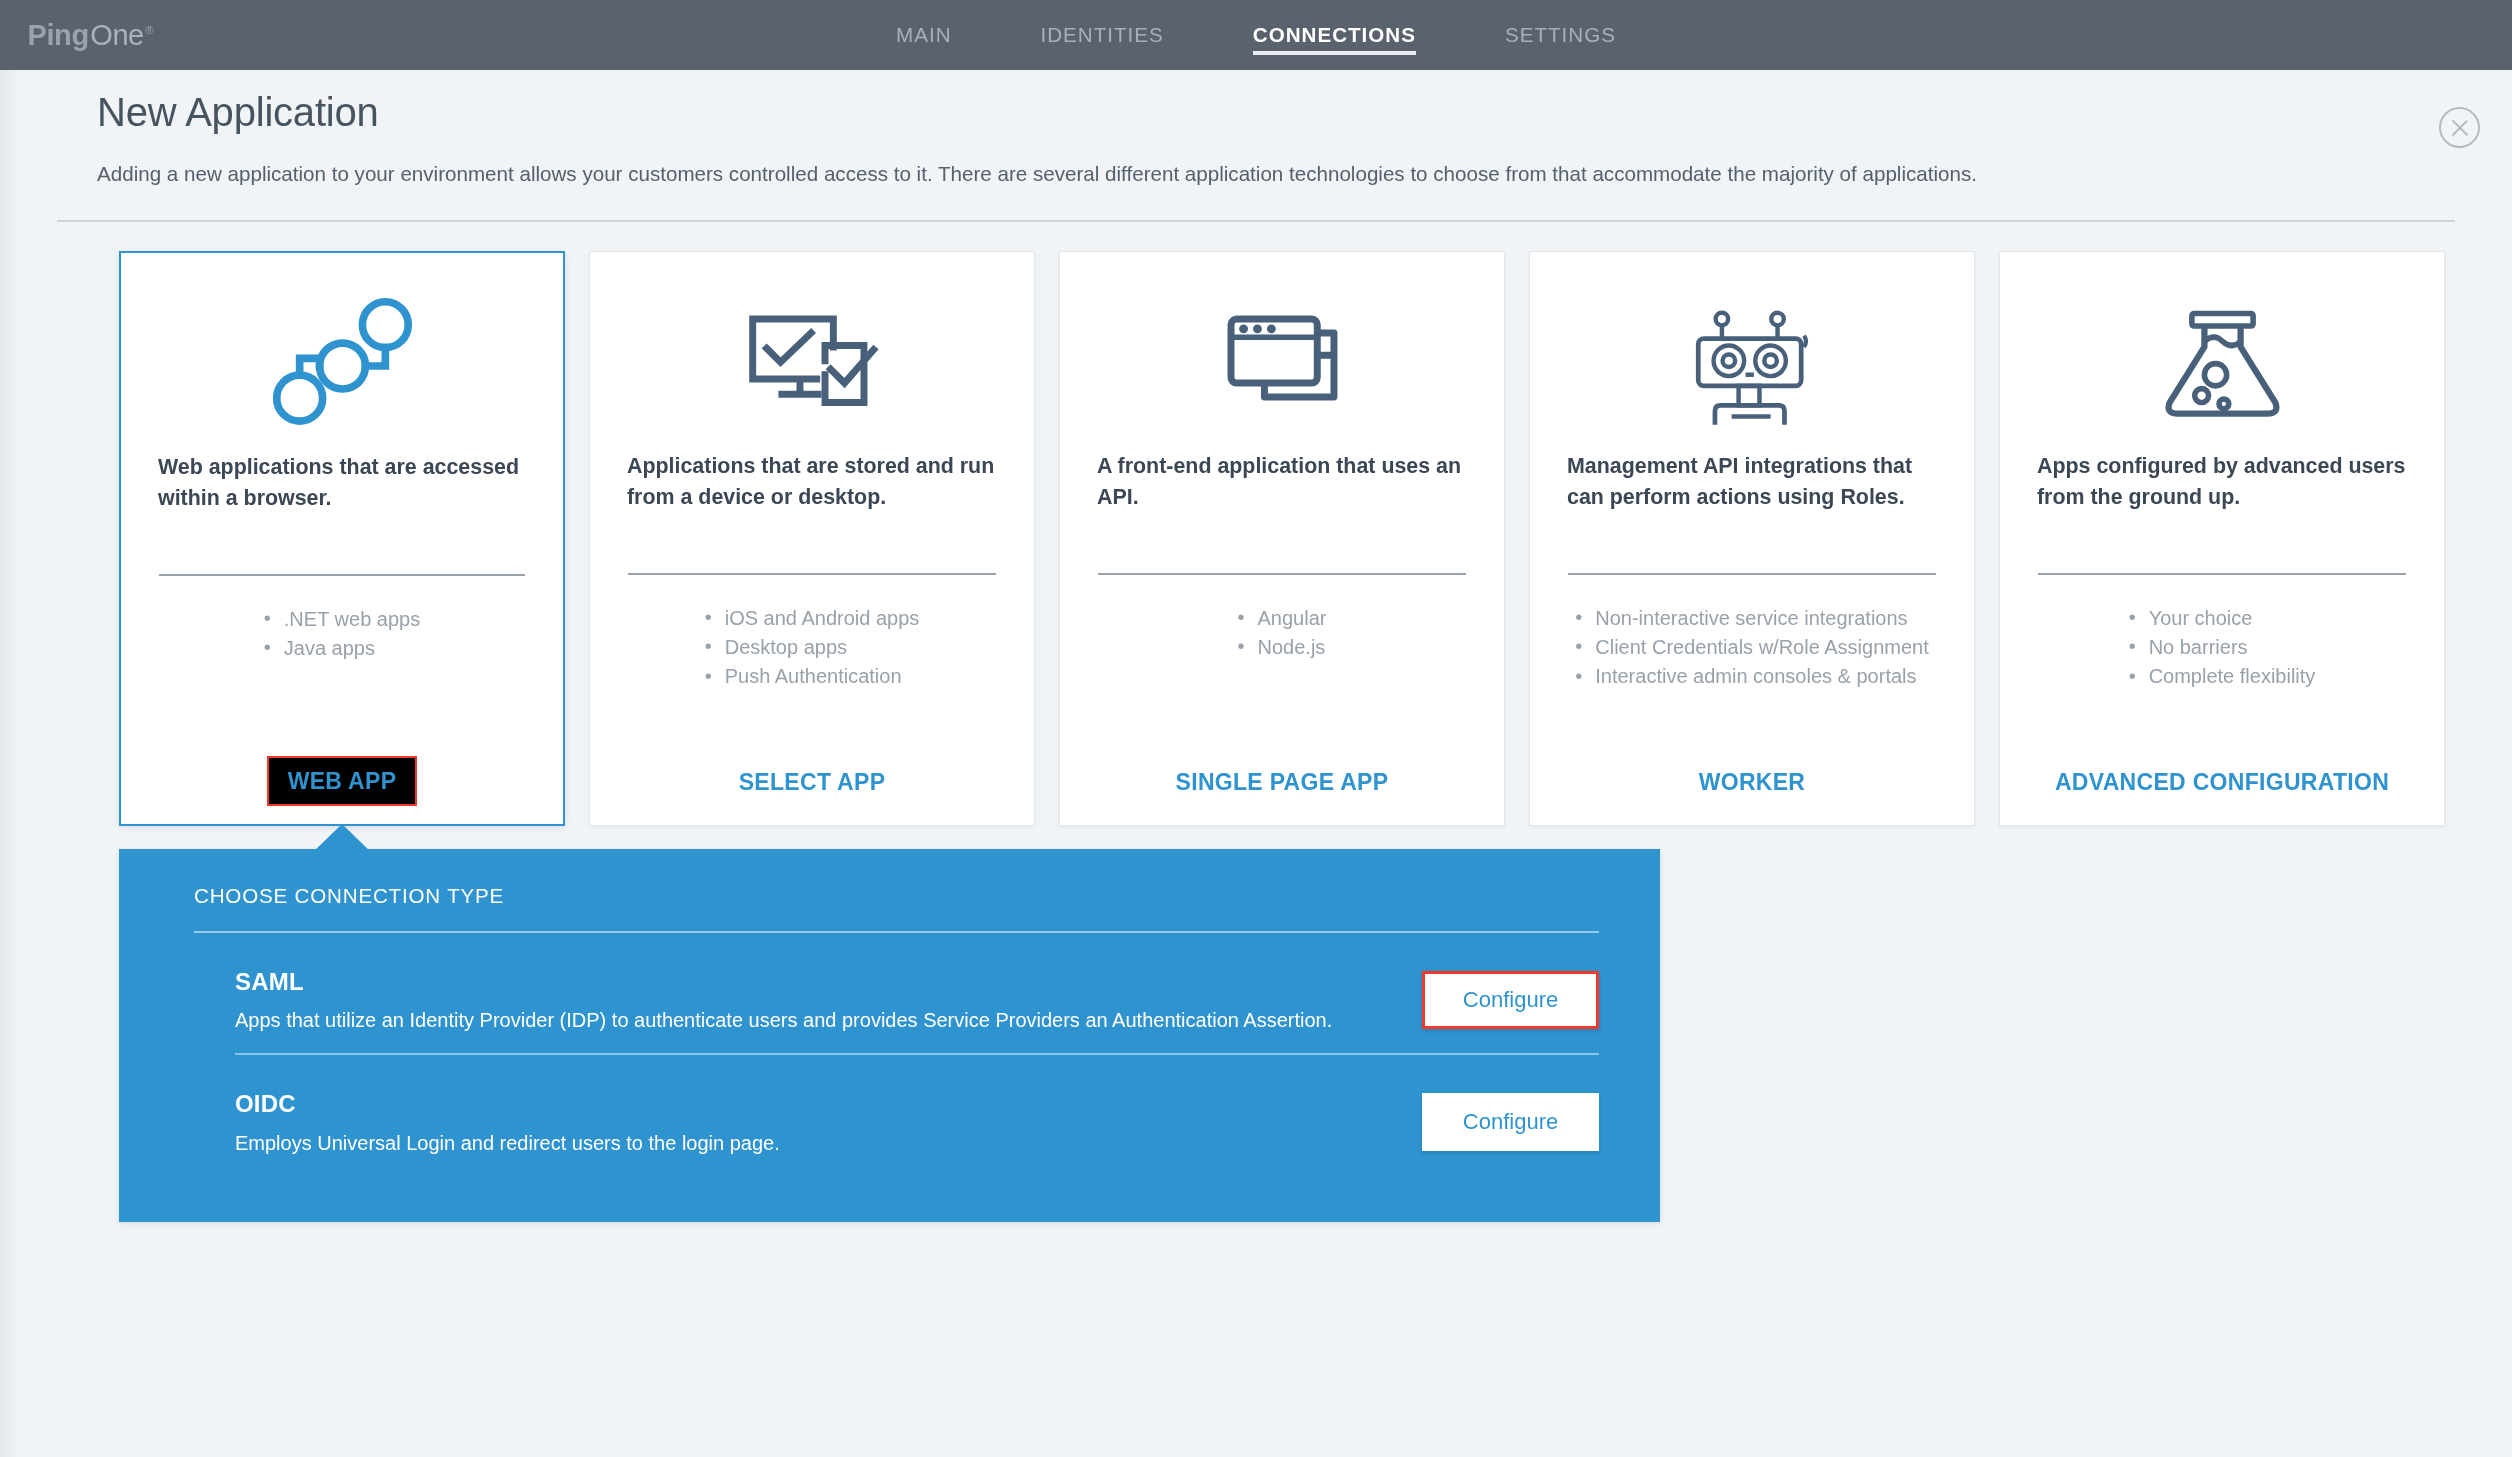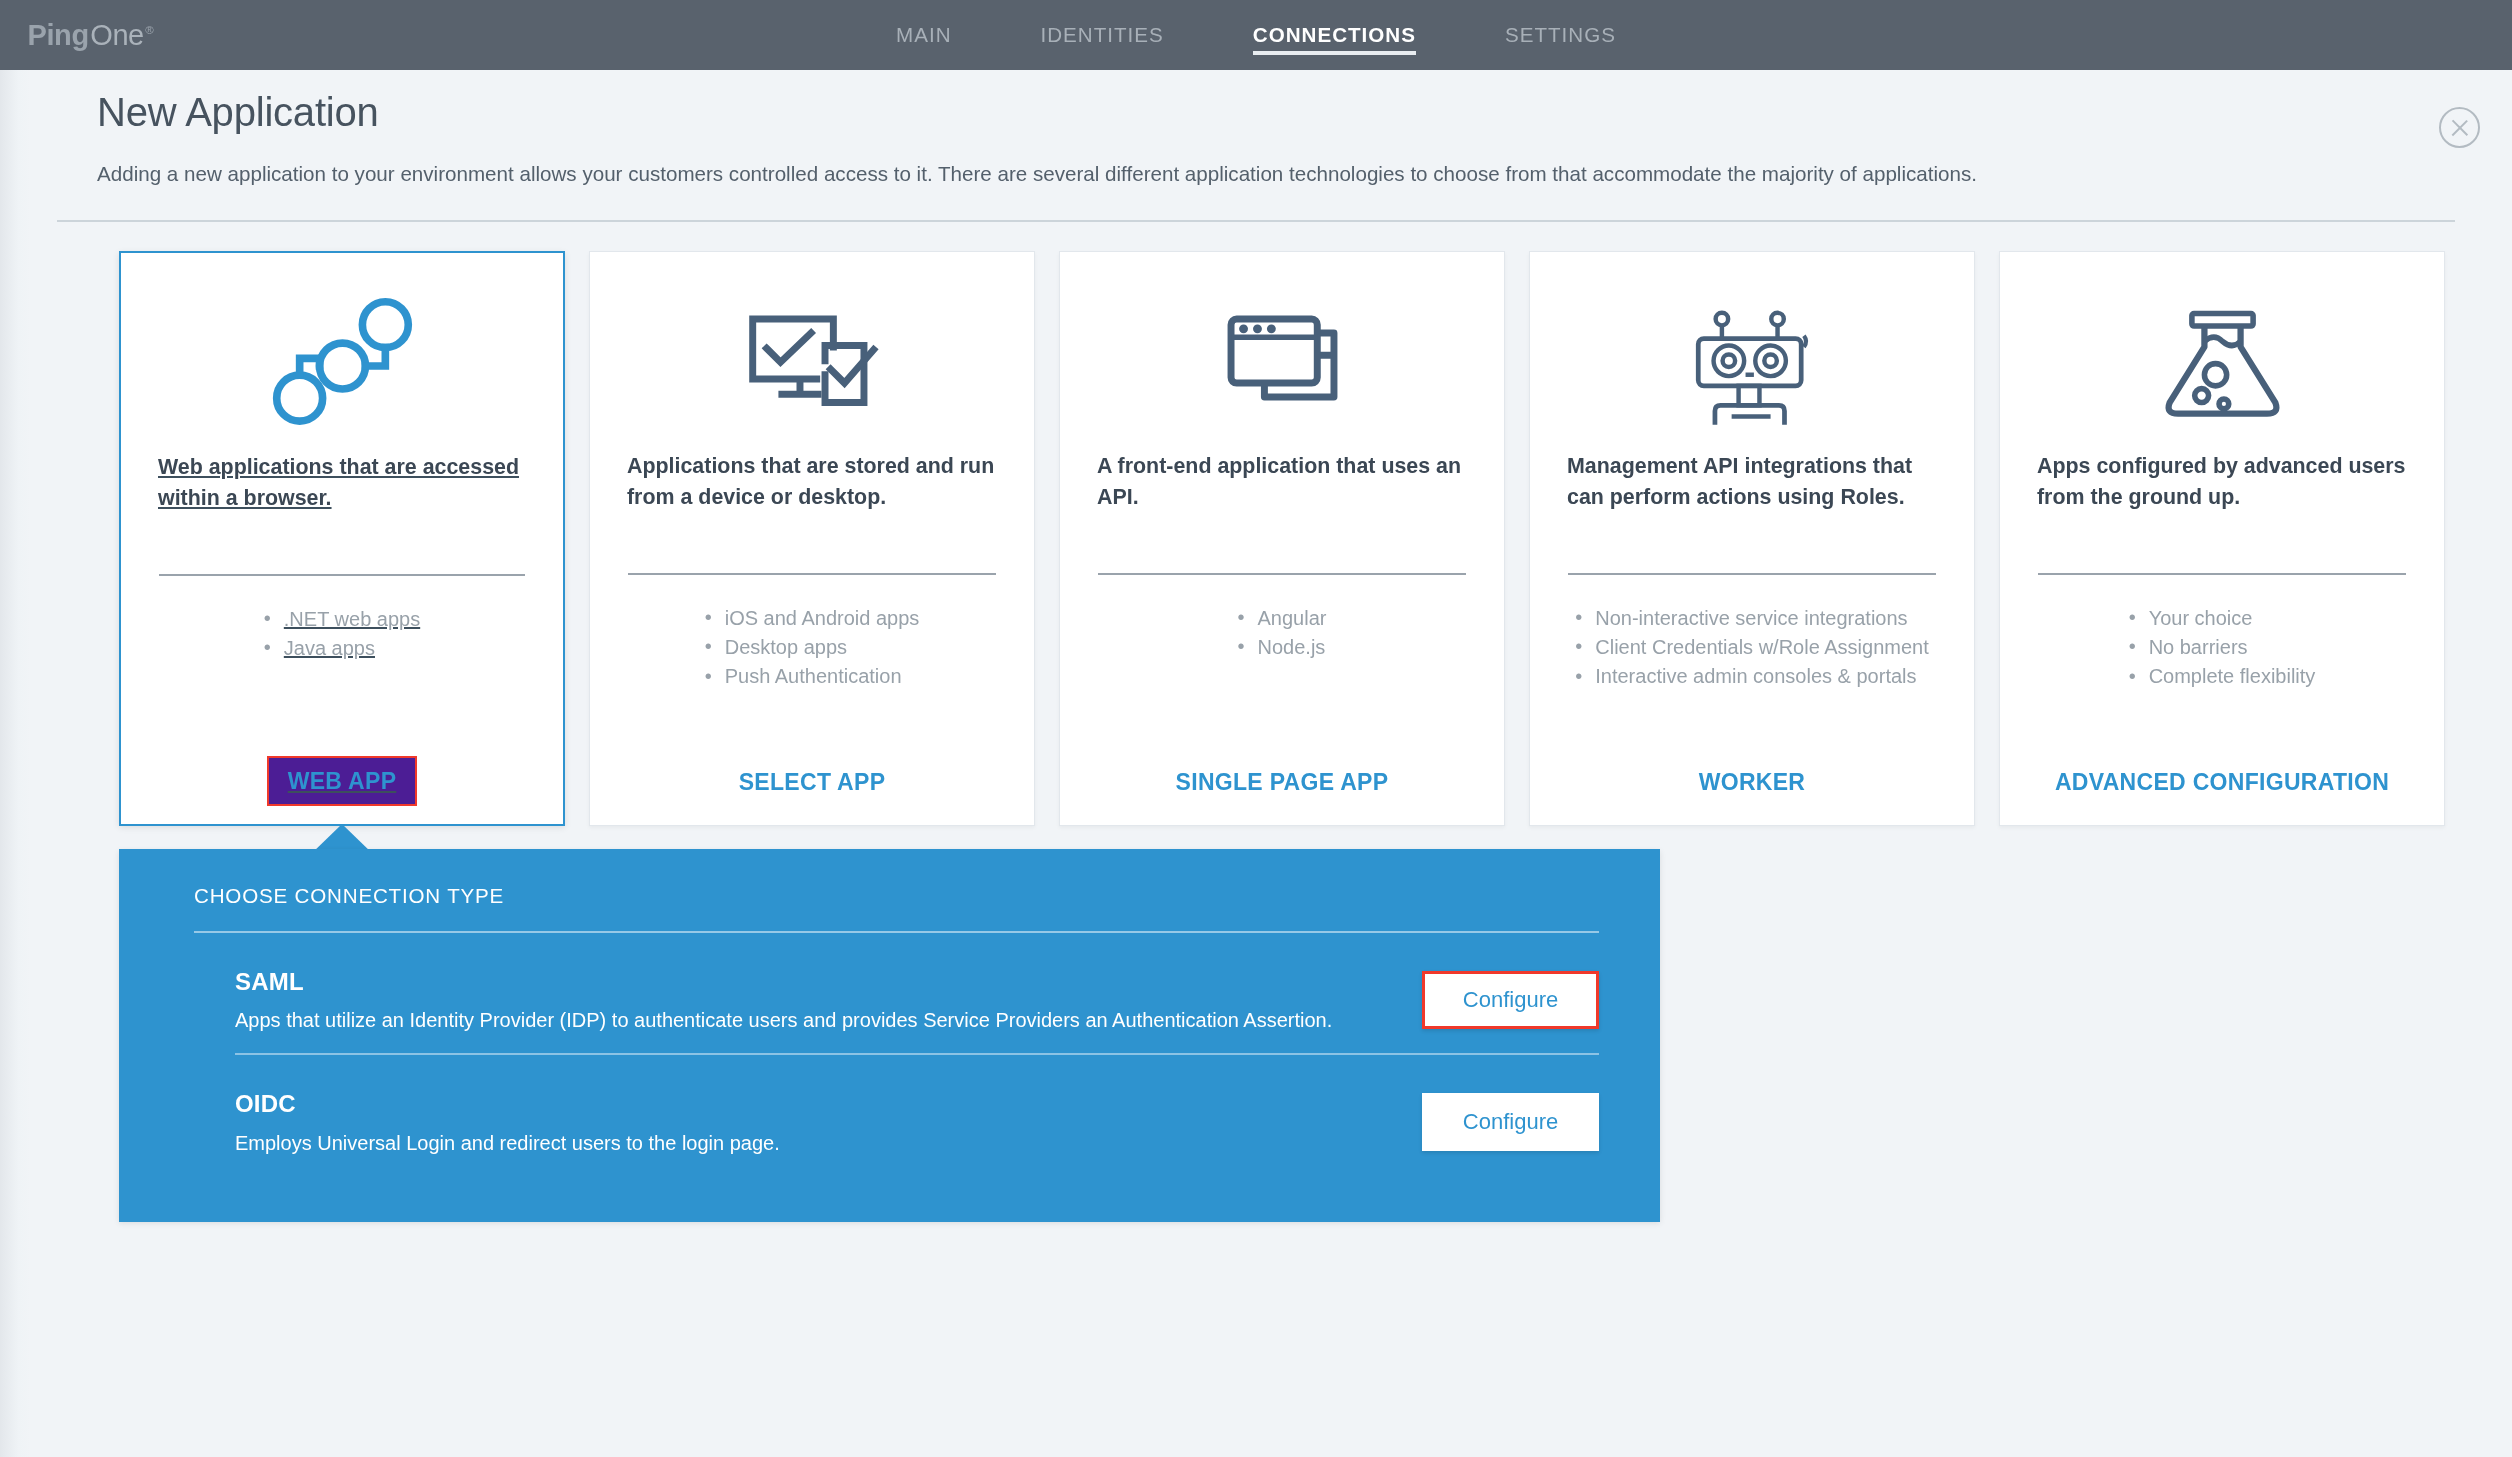--- a/index.html
+++ b/index.html
@@ -241,21 +241,20 @@
     border: 1.5px solid #e2e7ec;
     position: relative;
     display: flex;
     flex-direction: column;
     cursor: pointer;
     box-shadow: 0 1.5px 3.8px rgba(0,0,0,0.045);
   }
   .card.selected {
     border: 2.3px solid #2e93cf;
     box-shadow: 0 2.3px 6.9px rgba(0,0,0,0.10);
-    text-decoration: underline;
   }
   .card-icon {
     height: 199px;
     display: flex;
     align-items: center;
     justify-content: center;
     padding-top: 26px;
   }
   .card-desc {
     padding: 0 37px;
@@ -303,21 +302,21 @@
   }
   .card-cta {
     font-size: 23px;
     font-weight: 700;
     letter-spacing: 0.3px;
     color: #2e93cf;
     padding: 9.2px 18.3px;
   }
   .card-cta.highlight {
     border: 2.3px solid #f0392b;
-    background: #4c1d95;
+    background: #000000;
   }
   .pointer {
     position: absolute;
     left: 50%;
     bottom: -31px;
     transform: translateX(-50%);
     width: 0; height: 0;
     border-left: 32px solid transparent;
     border-right: 32px solid transparent;
     border-bottom: 31px solid #2e93cf;

